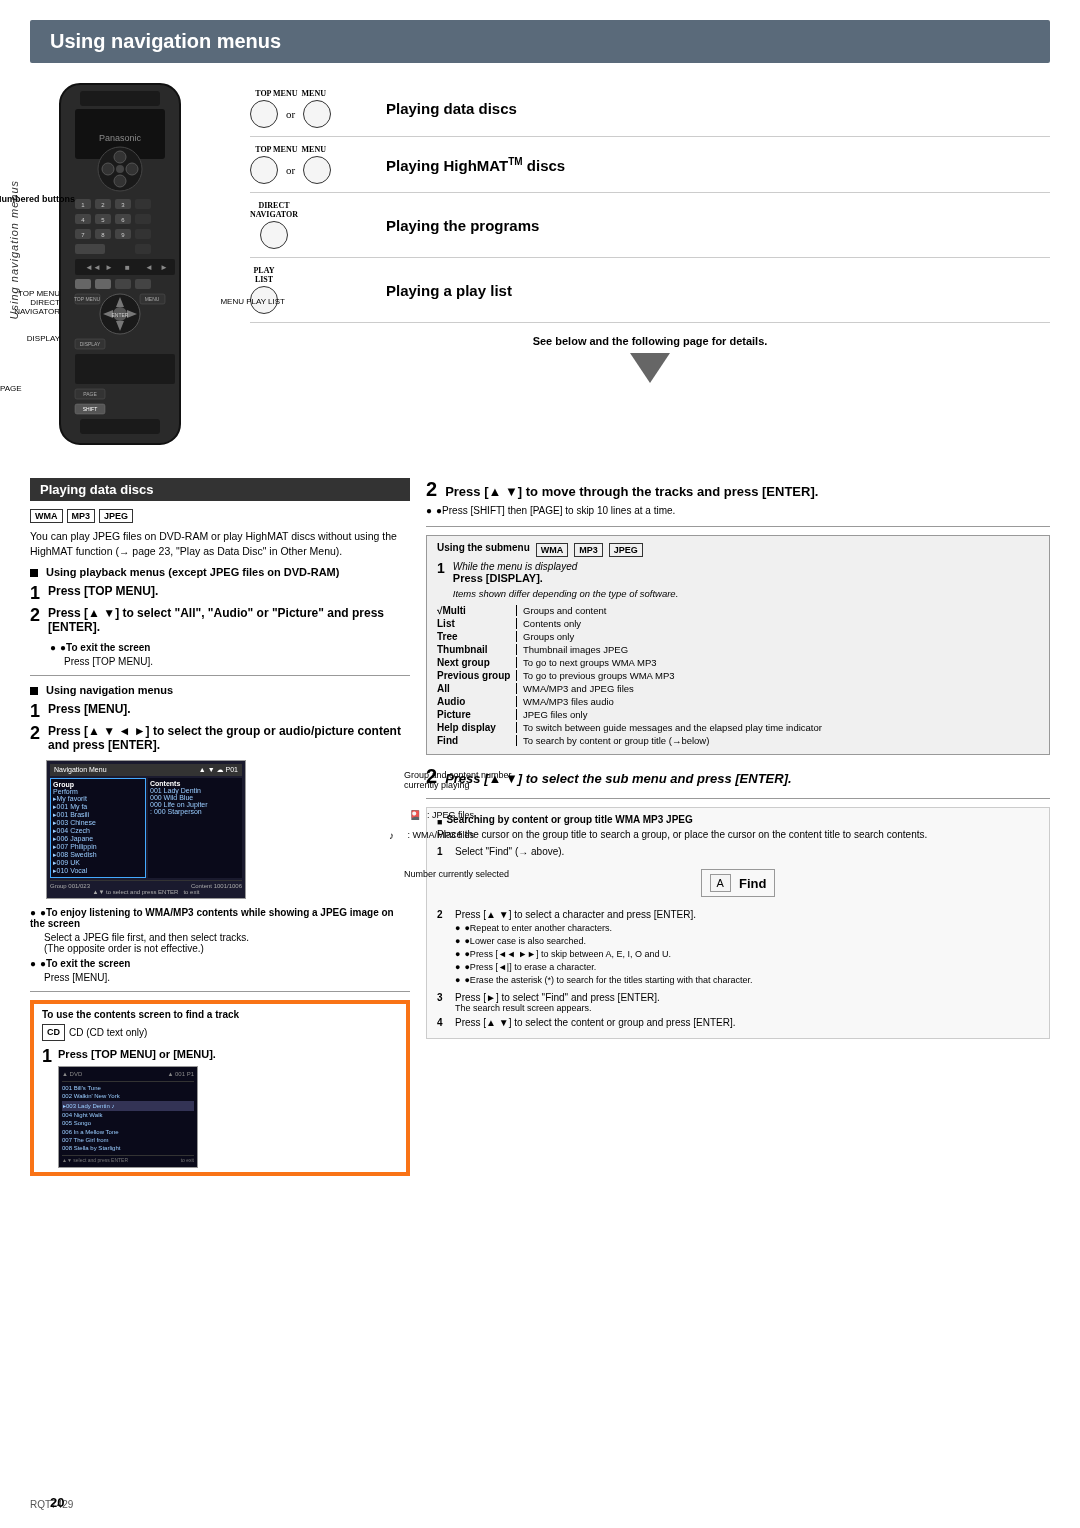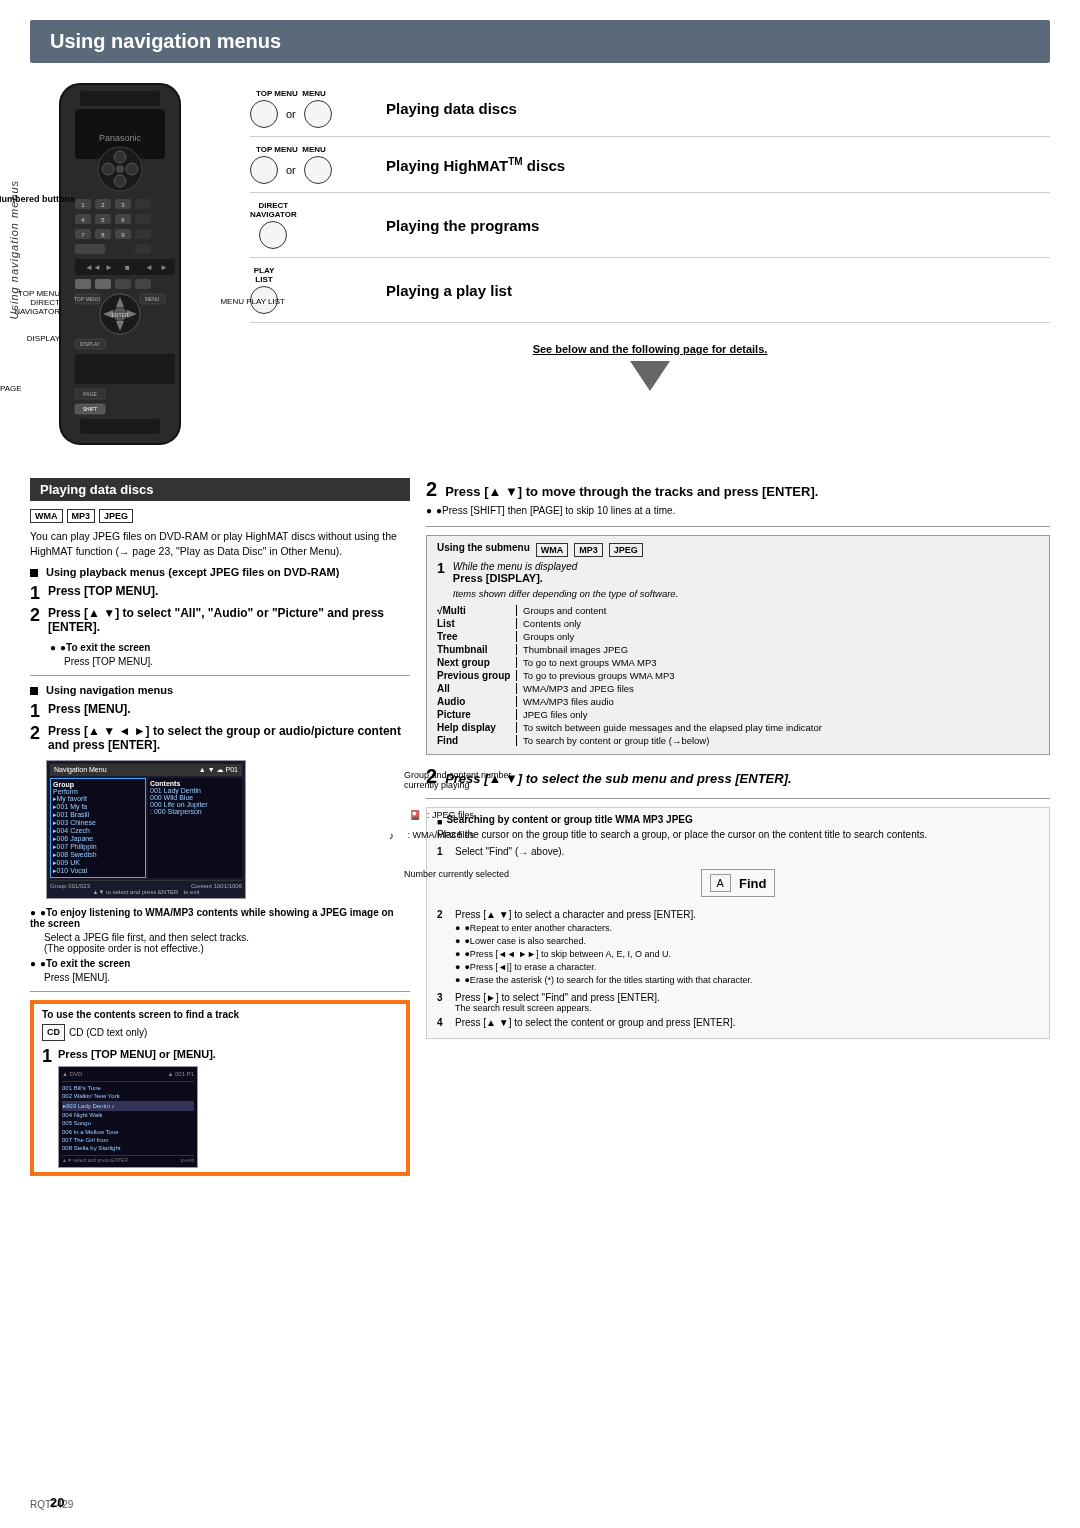--- a/index.html
+++ b/index.html
@@ -80,20 +80,21 @@
       gap: 16px;
       border-bottom: 1px solid #ccc;
       padding-bottom: 8px;
     }
     .nav-row:last-child { border-bottom: none; }
     .nav-buttons {
       display: flex;
       align-items: center;
       gap: 4px;
       min-width: 120px;
+      font-family: Liberation Serif, serif;
     }
     .btn-circle {
       width: 28px;
       height: 28px;
       border-radius: 50%;
       border: 1.5px solid #333;
       display: inline-flex;
       align-items: center;
       justify-content: center;
       font-size: 8px;
@@ -476,21 +477,21 @@
       <div class="nav-row">
         <div class="nav-buttons">
           <div style="display:flex; flex-direction:column; align-items:center; gap:2px;">
             <div style="font-size:8px; font-weight:bold; text-align:center;">PLAY<br>LIST</div>
             <div class="btn-circle"></div>
           </div>
         </div>
         <div class="nav-text">Playing a play list</div>
       </div>
 
-      <div style="text-align:center; margin-top:12px;text-decoration:underline;">
+      <div style="text-align:center; margin-top:4px;">
         <div style="font-size:11px; font-weight:bold;">See below and the following page for details.</div>
         <div style="display:flex; justify-content:center; margin-top:6px;">
           <svg width="60" height="30" viewBox="0 0 60 30">
             <polygon points="10,0 50,0 30,30" fill="#666"></polygon>
           </svg>
         </div>
       </div>
     </div>
   </div>
 

